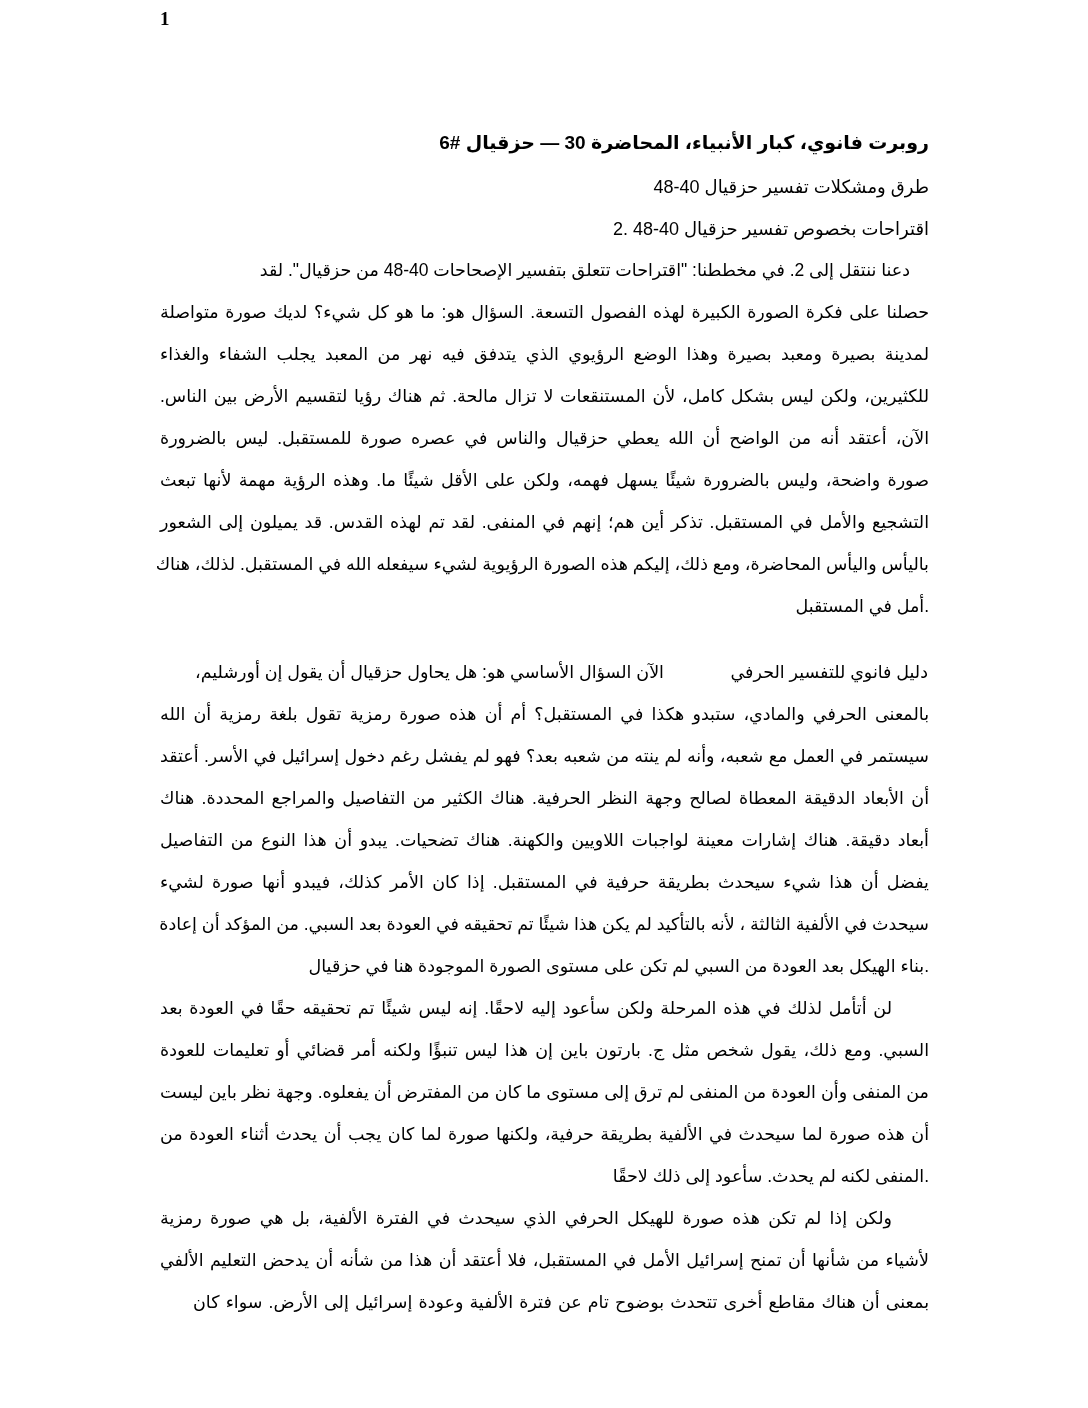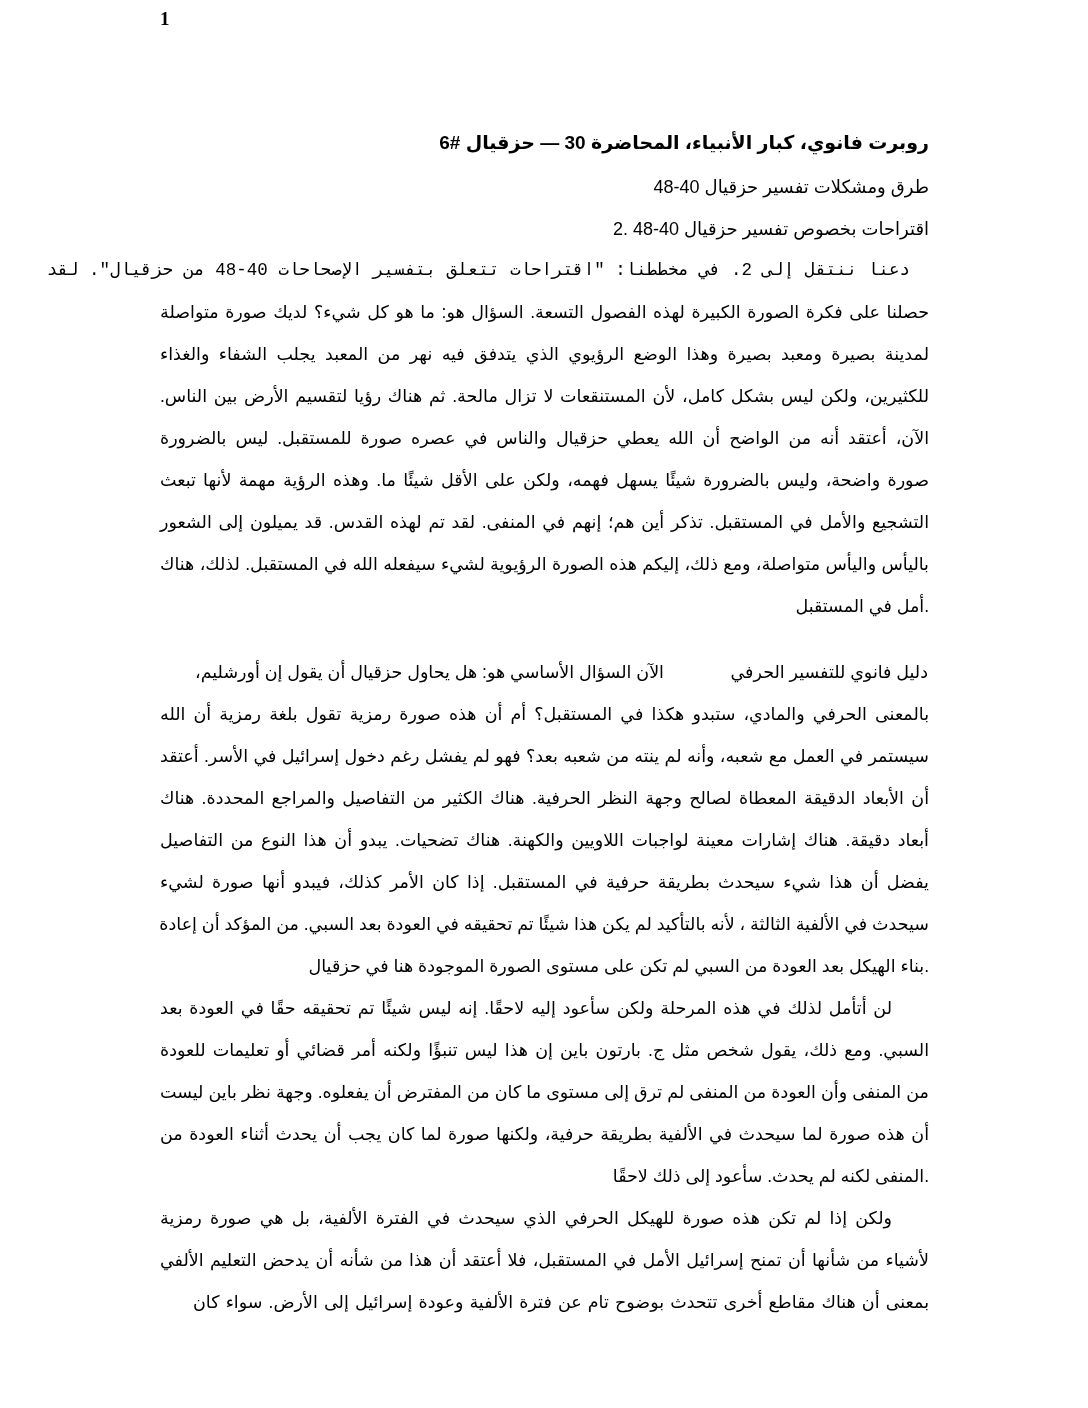--- a/index.html
+++ b/index.html
@@ -23,28 +23,28 @@
 <body>
 
 <div class="page">
   <div class="page-number">1</div>
 
   <div class="line title" style="top:133px;">روبرت فانوي، كبار الأنبياء، المحاضرة 30 — حزقيال #6</div>
   <div class="line sub" style="top:178px;">طرق ومشكلات تفسير حزقيال 40-48</div>
   <div class="line sub" style="top:220px;">اقتراحات بخصوص تفسير حزقيال 40-48 .2</div>
 
   <div>
-    <div class="line" style="top:262px; right:178px;font-family:Liberation Mono, monospace;">دعنا ننتقل إلى 2. في مخططنا: "اقتراحات تتعلق بتفسير الإصحاحات 40-48 من حزقيال". لقد</div>
+    <div class="line" style="top:262px; right:178px;">دعنا ننتقل إلى 2. في مخططنا: "اقتراحات تتعلق بتفسير الإصحاحات 40-48 من حزقيال". لقد</div>
     <div class="line justify" style="top:304px;">حصلنا على فكرة الصورة الكبيرة لهذه الفصول التسعة. السؤال هو: ما هو كل شيء؟ لديك صورة متواصلة</div>
     <div class="line justify" style="top:346px;">لمدينة بصيرة ومعبد بصيرة وهذا الوضع الرؤيوي الذي يتدفق فيه نهر من المعبد يجلب الشفاء والغذاء</div>
     <div class="line justify" style="top:388px;">للكثيرين، ولكن ليس بشكل كامل، لأن المستنقعات لا تزال مالحة. ثم هناك رؤيا لتقسيم الأرض بين الناس.</div>
     <div class="line justify" style="top:430px;">الآن، أعتقد أنه من الواضح أن الله يعطي حزقيال والناس في عصره صورة للمستقبل. ليس بالضرورة</div>
     <div class="line justify" style="top:472px;">صورة واضحة، وليس بالضرورة شيئًا يسهل فهمه، ولكن على الأقل شيئًا ما. وهذه الرؤية مهمة لأنها تبعث</div>
     <div class="line justify" style="top:514px;">التشجيع والأمل في المستقبل. تذكر أين هم؛ إنهم في المنفى. لقد تم لهذه القدس. قد يميلون إلى الشعور</div>
-    <div class="line justify" style="top:556px;">باليأس واليأس متواصلة، ومع ذلك، إليكم هذه الصورة الرؤيوية لشيء سيفعله الله في المستقبل. لذلك، هناك</div>
+    <div class="line justify" style="top:556px;">باليأس واليأس المحاضرة، ومع ذلك، إليكم هذه الصورة الرؤيوية لشيء سيفعله الله في المستقبل. لذلك، هناك</div>
     <div class="line" style="top:598px;">.أمل في المستقبل</div>
   </div>
 
   <div>
     <div class="line" style="top:664px; right:160px;">دليل فانوي للتفسير الحرفي</div>
     <div class="line" style="top:664px; right:424px;">الآن السؤال الأساسي هو: هل يحاول حزقيال أن يقول إن أورشليم،</div>
     <div class="line justify" style="top:706px;">بالمعنى الحرفي والمادي، ستبدو هكذا في المستقبل؟ أم أن هذه صورة رمزية تقول بلغة رمزية أن الله</div>
     <div class="line justify" style="top:748px;">سيستمر في العمل مع شعبه، وأنه لم ينته من شعبه بعد؟ فهو لم يفشل رغم دخول إسرائيل في الأسر. أعتقد</div>
     <div class="line justify" style="top:790px;">أن الأبعاد الدقيقة المعطاة لصالح وجهة النظر الحرفية. هناك الكثير من التفاصيل والمراجع المحددة. هناك</div>
     <div class="line justify" style="top:832px;">أبعاد دقيقة. هناك إشارات معينة لواجبات اللاويين والكهنة. هناك تضحيات. يبدو أن هذا النوع من التفاصيل</div>

